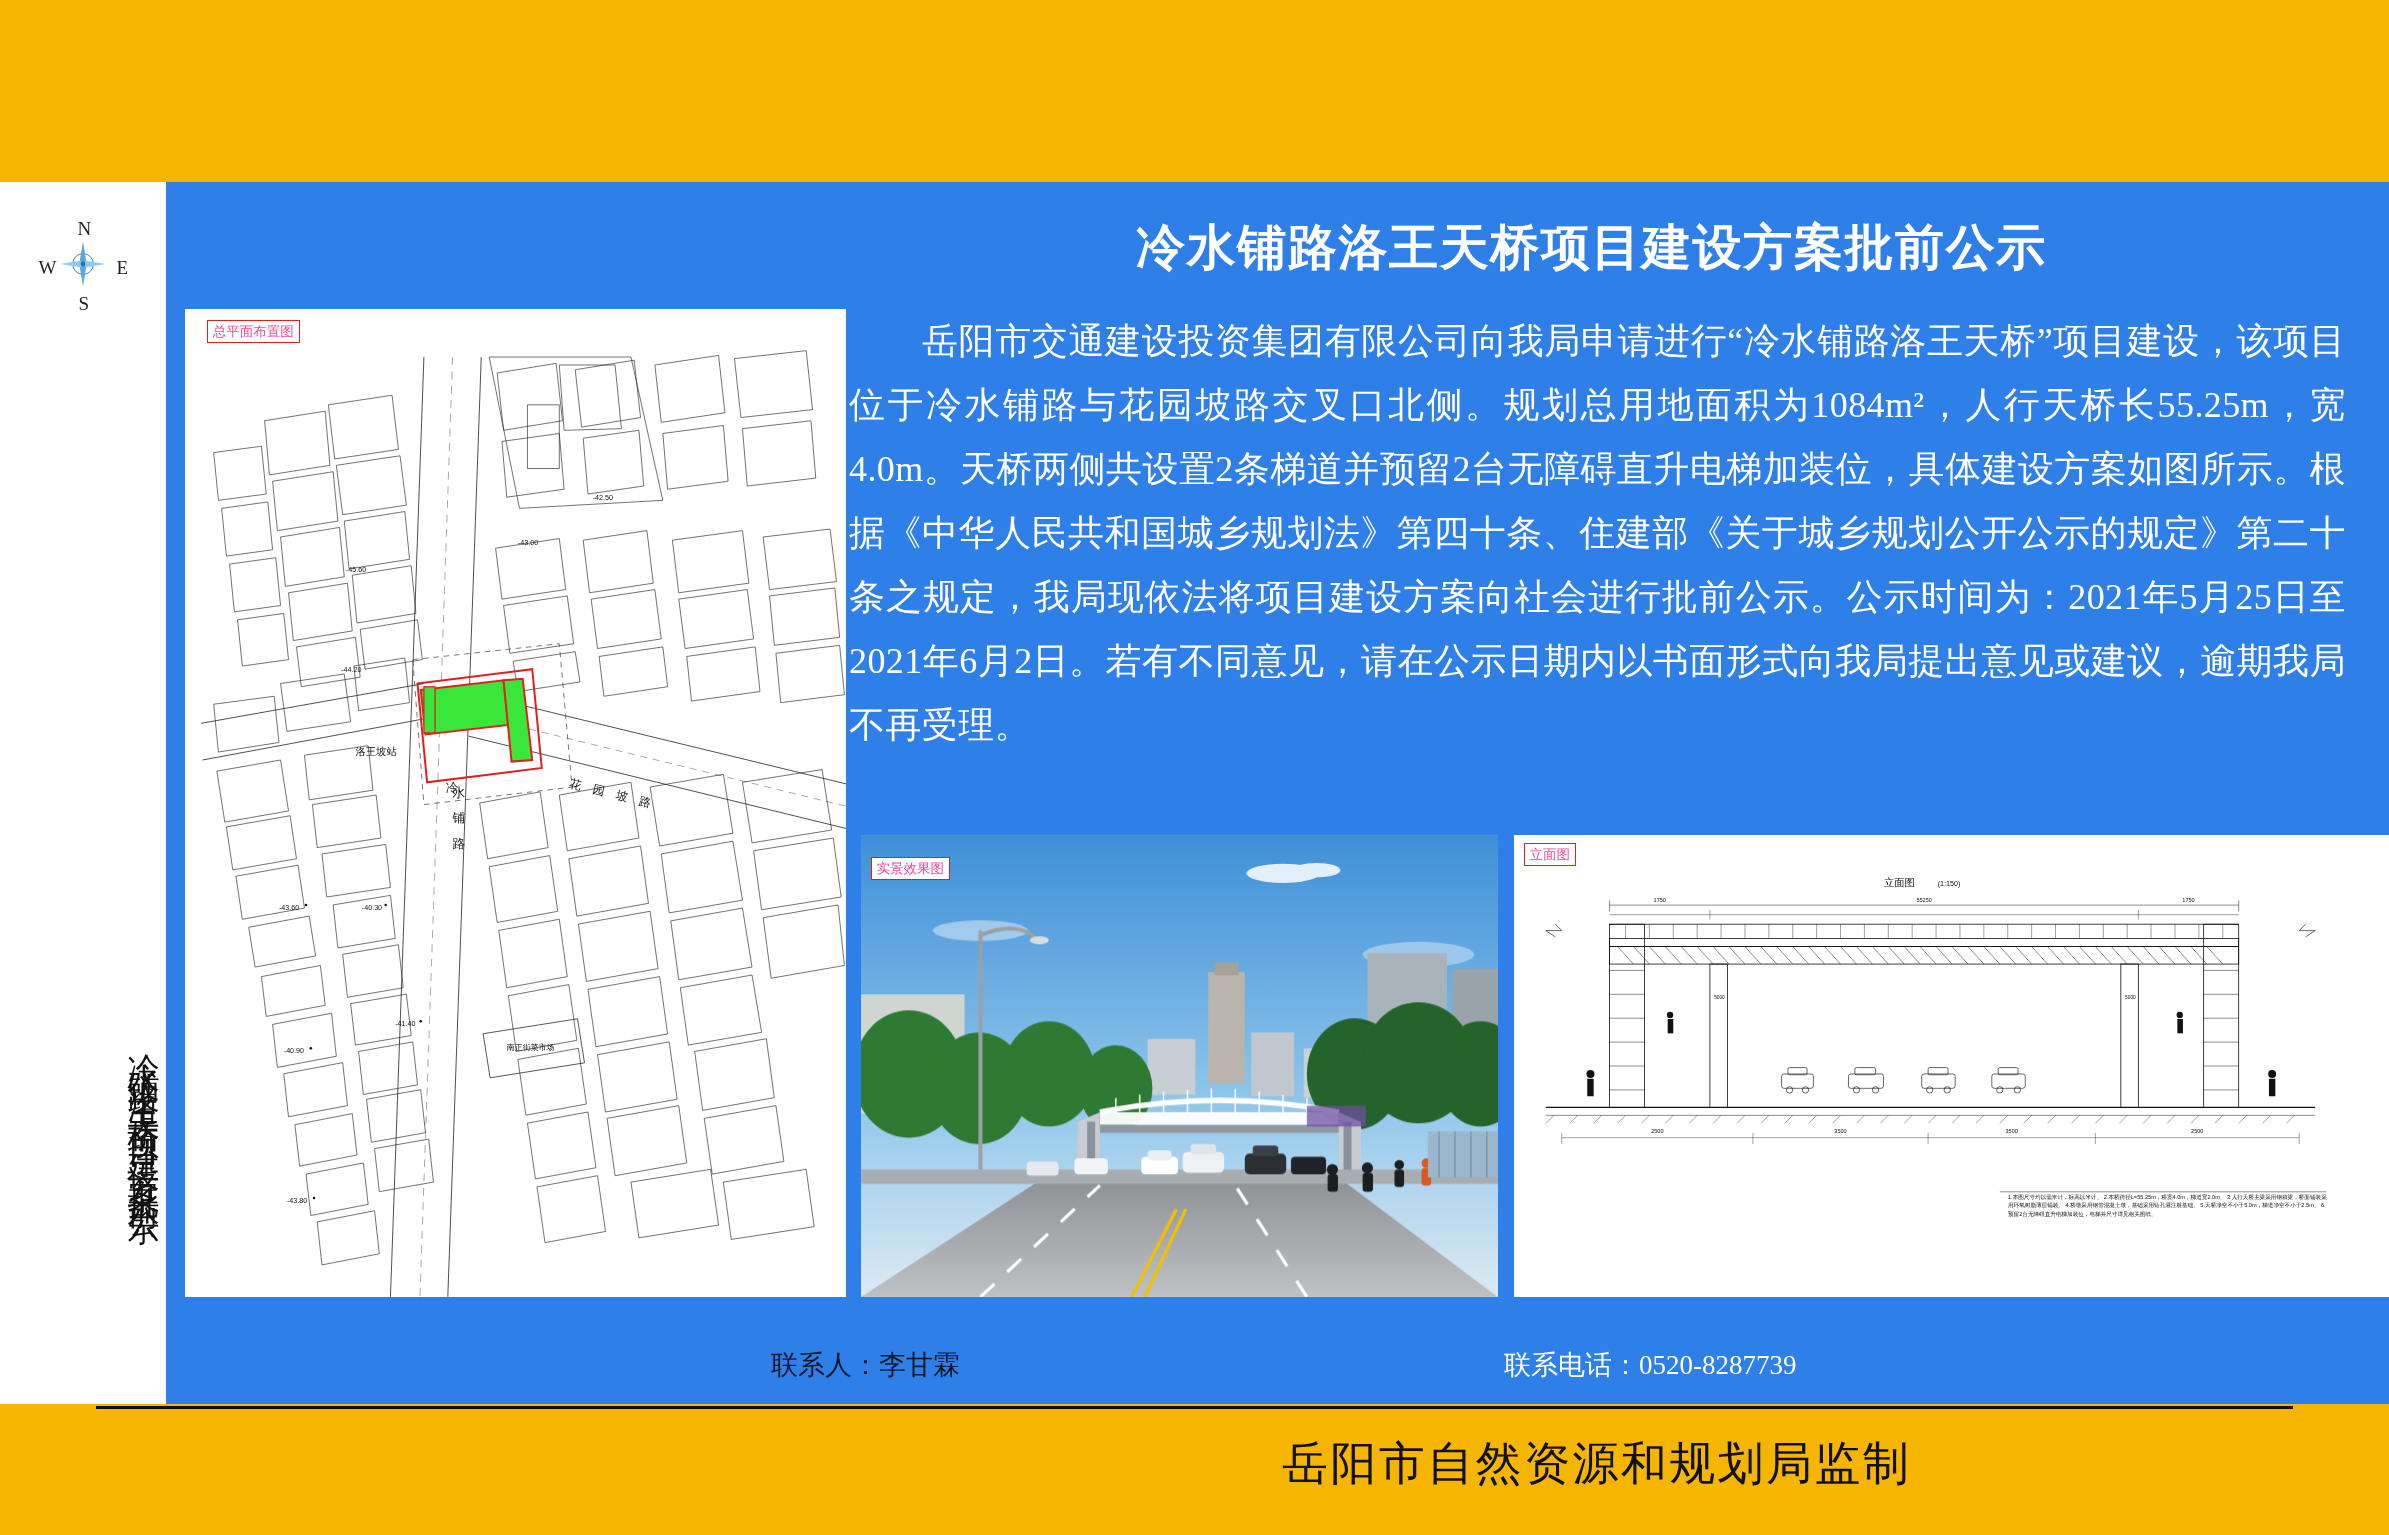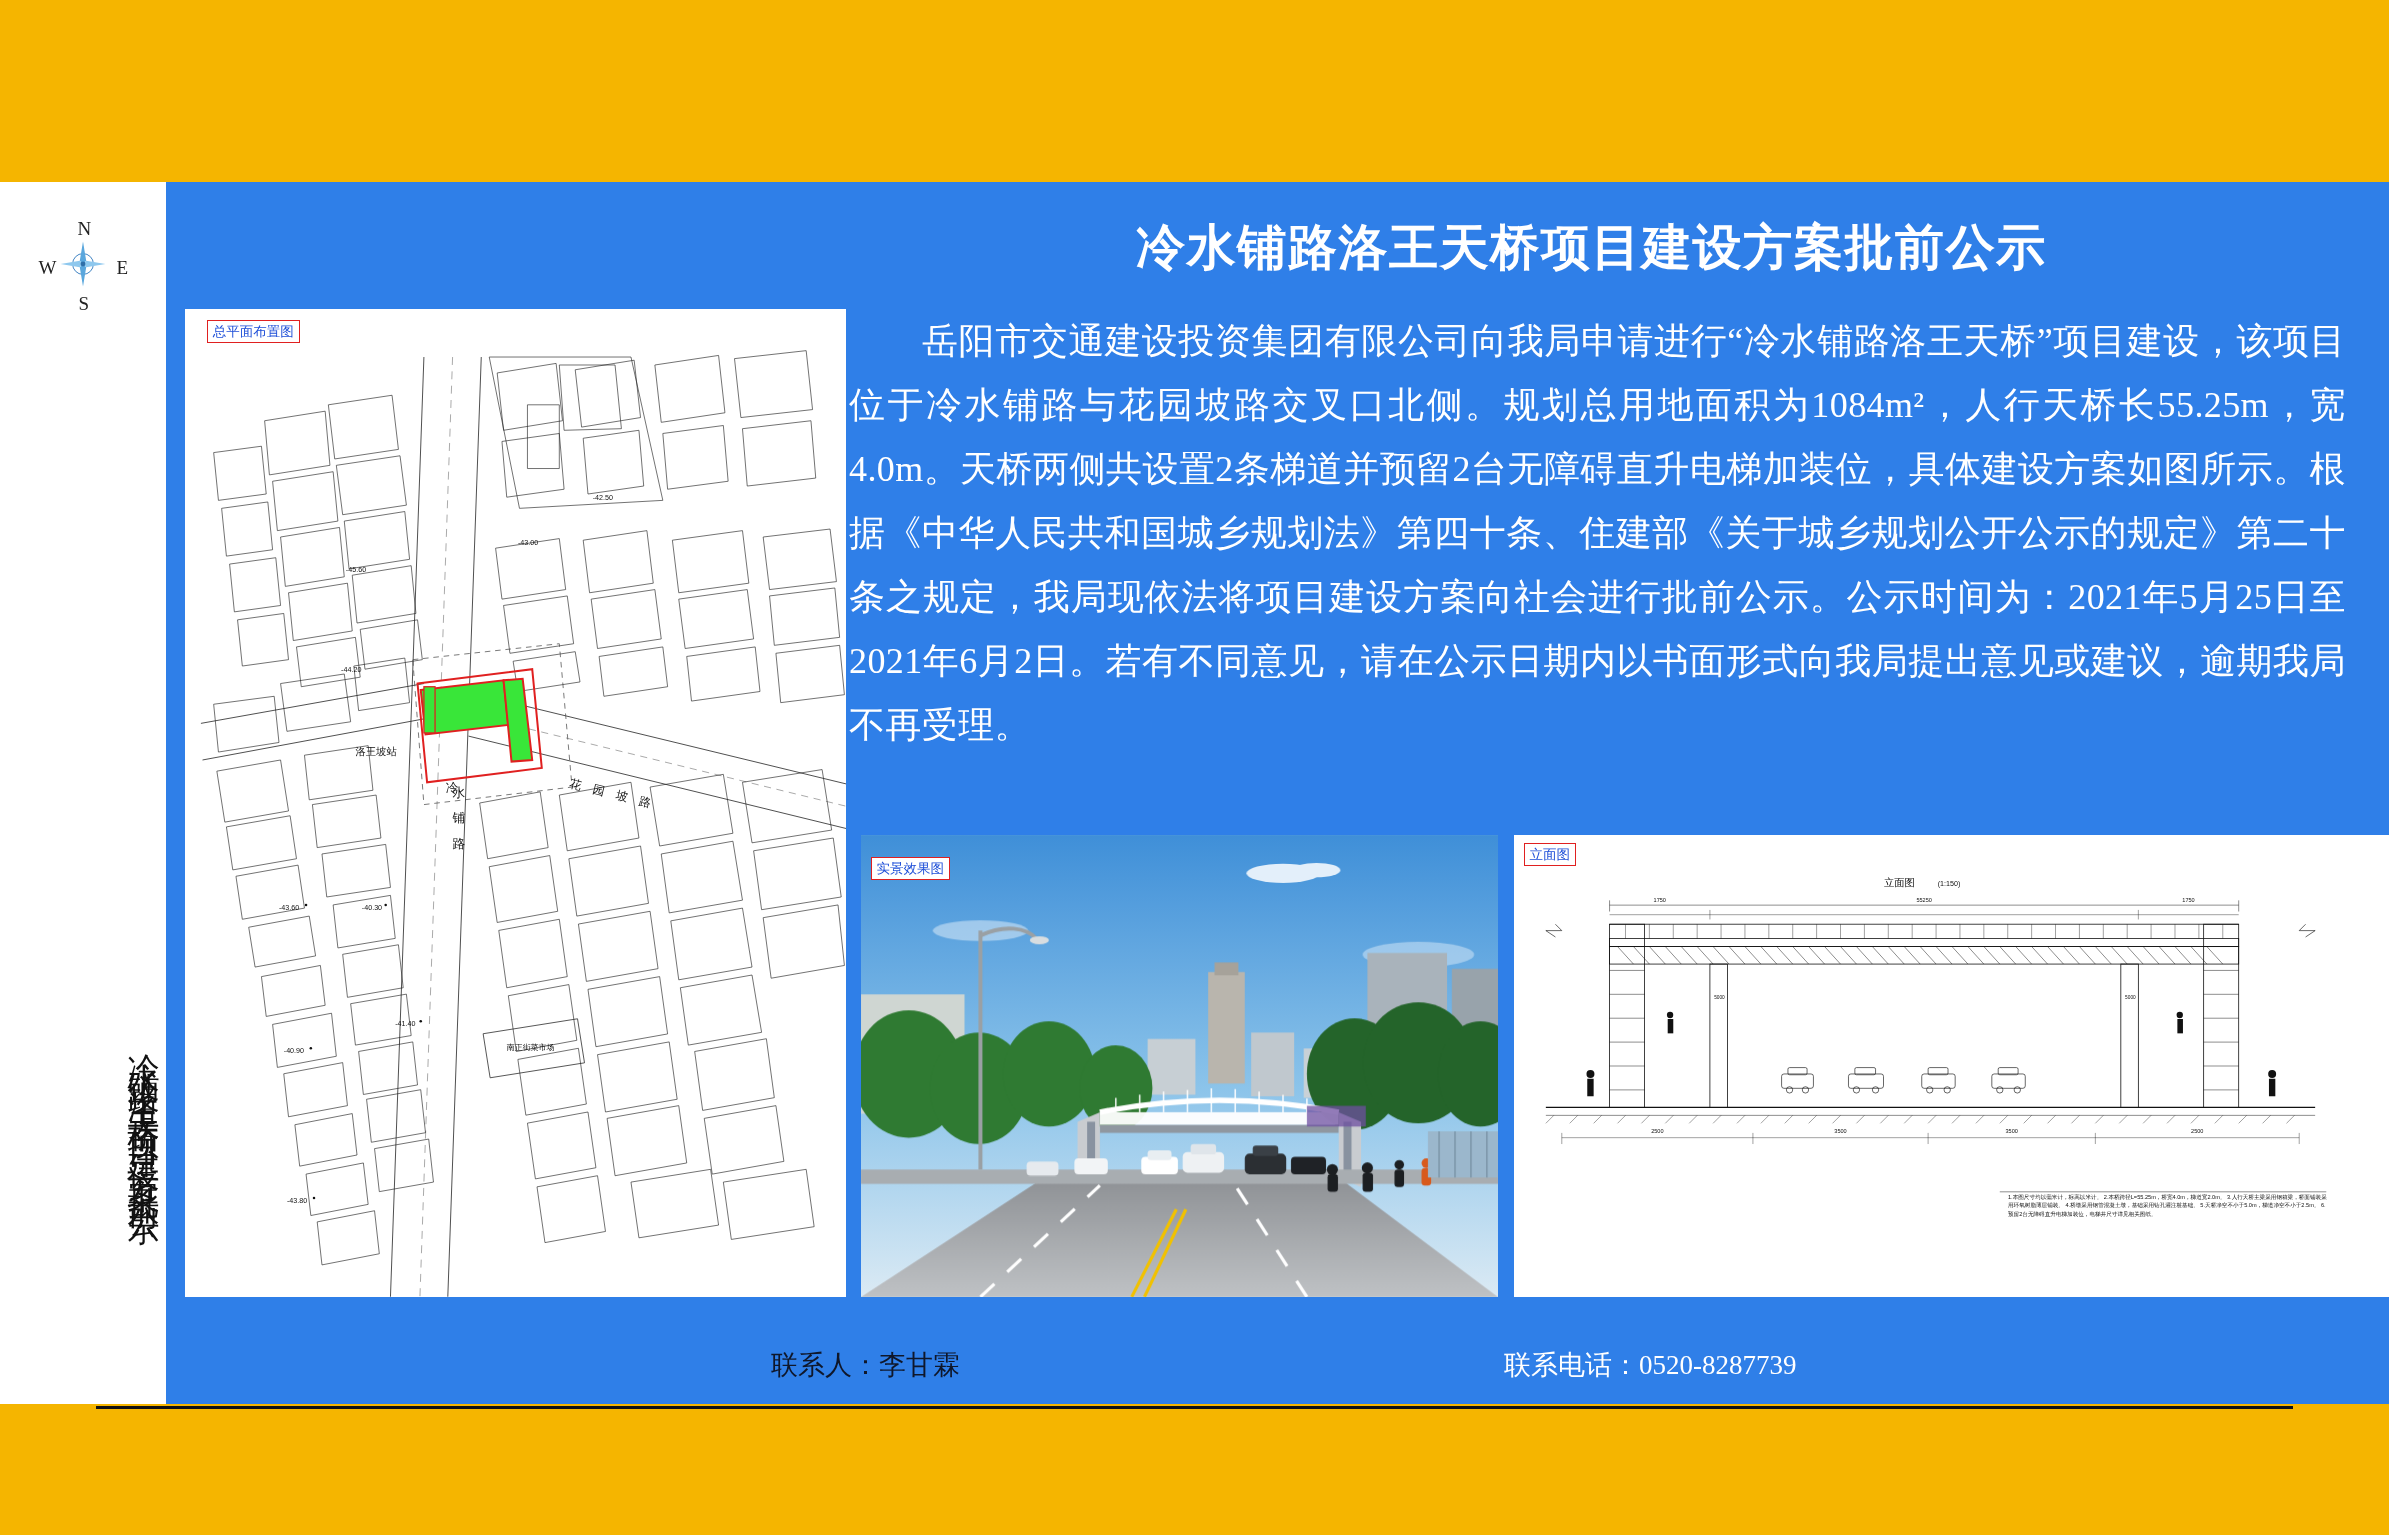--- a/index.html
+++ b/index.html
@@ -123,21 +123,21 @@
     position: absolute;
     left: 19px; top: 127px;
     width: 661px; height: 988px;
     background: #ffffff;
     overflow: hidden;
   }
   .map-label {
     position: absolute;
     font-family: "Liberation Sans", "DejaVu Sans", sans-serif;
     font-size: 13.5px;
-    color: #1d4ed8;
+    color: #ec4899;
     background: #ffffff;
     border: 0.8px solid #e02020;
     padding: 1.6px 4.8px;
     z-index: 5;
     white-space: nowrap;
   }
   .siteplan .map-label { left: 22px; top: 11px; }
   .svgmap { position: absolute; left: 0; top: 0; width: 661px; height: 988px; }
 
   
@@ -649,16 +649,17 @@
 5.天桥净空不小于5.0m，梯道净空不小于2.5m。
 6.预留2台无障碍直升电梯加装位，电梯井尺寸详见相关图纸。</div>
     </div>
 
     <div class="contact-person">联系人：李甘霖</div>
     <div class="contact-phone">联系电话：0520-8287739</div>
   </div>
 
   <div class="footer">
     <div class="rule"></div>
+    <div class="footer-org">岳阳市自然资源和规划局监制</div>
   </div>
 
 </div>
 
 
 </body></html>

